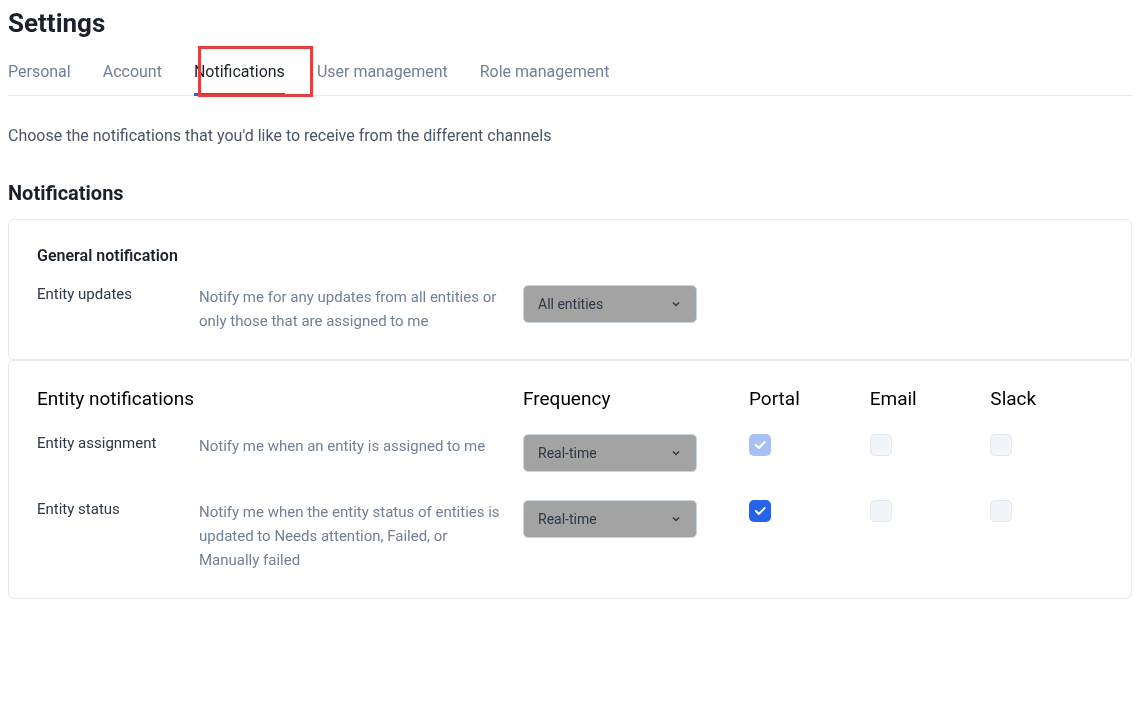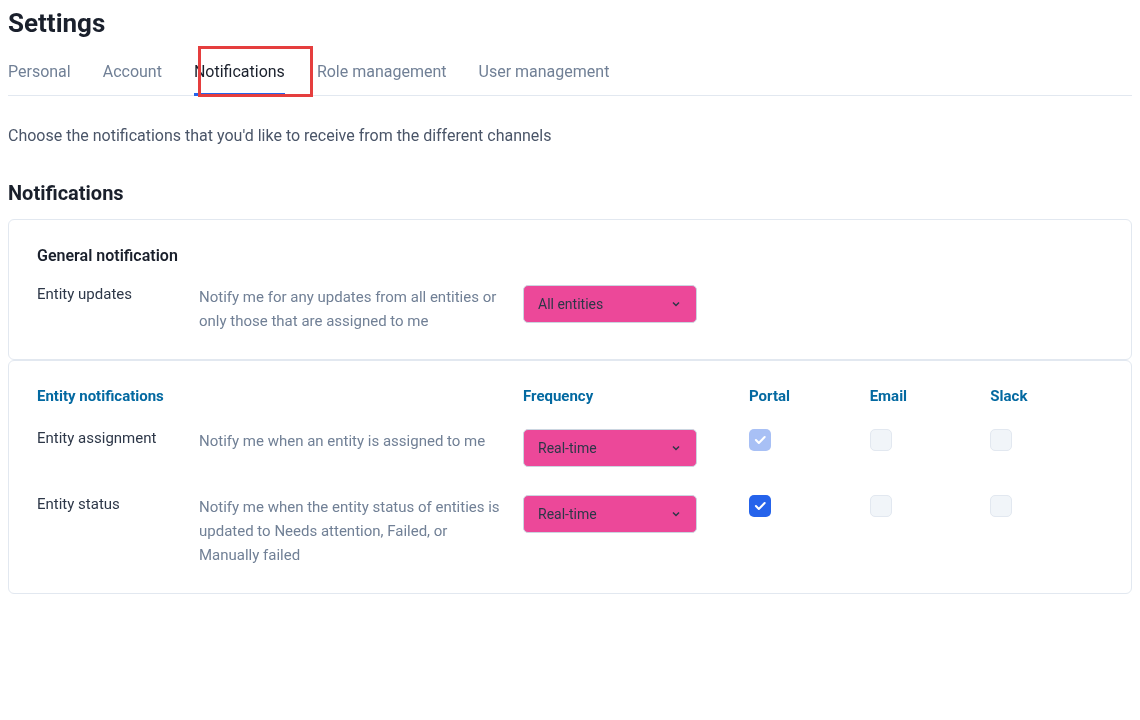--- a/index.html
+++ b/index.html
@@ -102,32 +102,32 @@
     }
     .select-box {
       display: flex;
       align-items: center;
       justify-content: space-between;
       border: 1px solid #cbd5e0;
       border-radius: 5px;
       padding: 10px 14px;
       width: 174px;
       cursor: pointer;
-      background: #ec4899;
+      background: #a3a3a3;
       font-size: 14px;
       color: #2d3748;
     }
     .chev {
       width: 12px;
       height: 12px;
     }
     .col-head {
-      font-weight: 700;
-      color: #0369a1;
-      font-size: 15px;
+      font-weight: 400;
+      color: #000000;
+      font-size: 19px;
     }
     .chk {
       width: 22px;
       height: 22px;
       border-radius: 5px;
       display: inline-flex;
       align-items: center;
       justify-content: center;
       cursor: pointer;
     }
@@ -170,22 +170,22 @@
   </style>
 </head>
 <body>
 
 <h1 class="page-title">Settings</h1>
 
 <div class="tabs" style="position:relative;">
   <div class="tab">Personal</div>
   <div class="tab">Account</div>
   <div class="tab active" id="active-tab">Notifications</div>
+  <div class="tab">User management</div>
   <div class="tab">Role management</div>
-  <div class="tab">User management</div>
   <div class="tab-highlight" id="tab-highlight" style="left: 190px; top: -8px; width: 115px; height: 51px;"></div>
 </div>
 
 <p class="intro">Choose the notifications that you'd like to receive from the different channels</p>
 
 <h2 class="section-title">Notifications</h2>
 
 <div class="card">
   <div class="card-heading">General notification</div>
   <div class="row">

